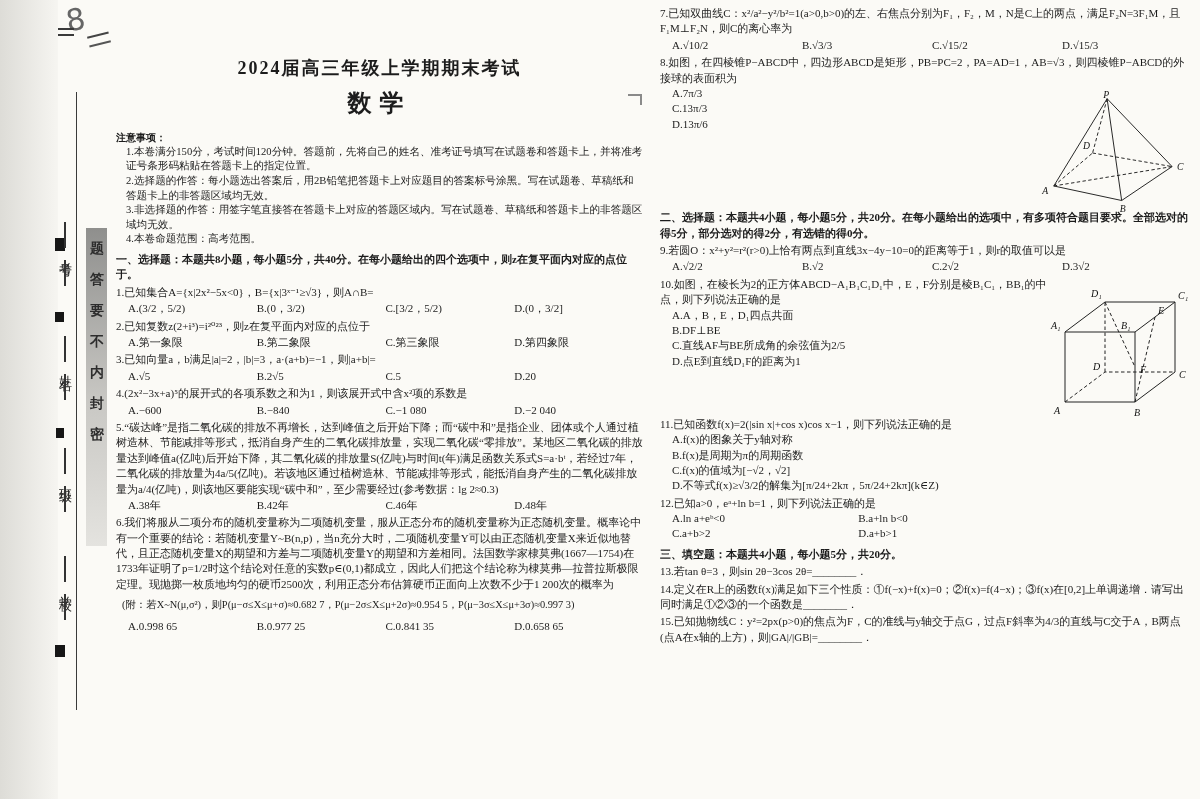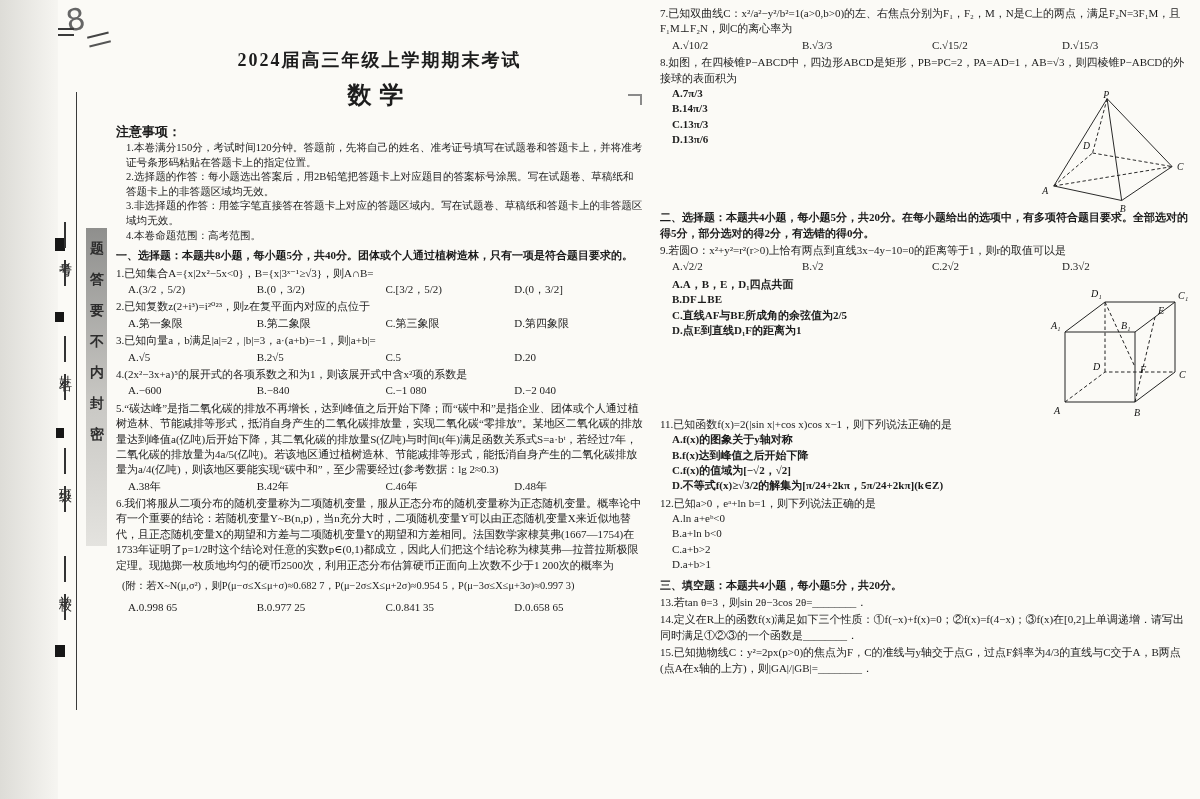--- a/index.html
+++ b/index.html
@@ -26,32 +26,32 @@
   .hand8{position:absolute;left:66px;top:2px;font-size:30px;color:#666;transform:rotate(-10deg);
     font-family:"DejaVu Sans",sans-serif;}
   .scribble{position:absolute;left:88px;top:34px;width:22px;height:7px;border-top:2.5px solid #444;
     border-bottom:2px solid #555;transform:rotate(-14deg);}
   .corner-mark{position:absolute;left:628px;top:94px;width:12px;height:9px;
     border-top:2px solid #8a8a8a;border-right:2px solid #8a8a8a;}
   
   .col{position:absolute;line-height:1.40;font-size:11px;}
   .col-left{left:116px;top:44px;width:527px;}
   .col-right{left:660px;top:4px;width:532px;}
-  .exam-title{font-size:18px;font-weight:bold;text-align:center;letter-spacing:2px;margin:4px 0 6px;}
+  .exam-title{font-size:18px;font-weight:bold;text-align:center;letter-spacing:2px;margin:12px 0 6px;}
   .exam-subject{font-size:24px;font-weight:bold;text-align:center;letter-spacing:8px;margin:0 0 10px;}
-  .notes-header{font-weight:bold;font-size:13px;margin:0;font-family:Liberation Serif, serif;}
+  .notes-header{font-weight:bold;font-size:10px;margin:0;font-family:Liberation Serif, serif;}
   .note{margin:0 0 0 10px;font-size:10.6px;line-height:1.38;}
   .sec{font-weight:bold;margin:5px 0 2px;}
   .q{margin:2px 0;}
   .qt{margin:0;}
   .opts-row{display:flex;margin:1px 0 2px 12px;}
   .opts-row span{flex:1;}
   .opts-stack{margin:0 0 2px 12px;}
-  .opts-stack div{margin:0;font-weight:bold;}
-  .opts-grid{display:grid;grid-template-columns:1fr;margin:0 0 2px 12px;width:70%;}
+  .opts-stack div{margin:0;}
+  .opts-grid{display:grid;grid-template-columns:1fr 1fr;margin:0 0 2px 12px;width:70%;}
   .note-small{font-size:10.4px;margin:6px;}
   .fig{position:absolute;right:2px;}
   .q-rel{position:relative;}
   .fig line,.fig path{stroke:#222;stroke-width:1;fill:none;}
   .fig .dashed{stroke-dasharray:3.5 2.5;}
   .fig text{font-size:10px;font-family:"Liberation Serif",serif;fill:#111;font-style:italic;}
 </style>
 </head>
 <body>
 
@@ -104,21 +104,21 @@
   <div class="col col-left">
     <h1 class="exam-title">2024届高三年级上学期期末考试</h1>
     <h2 class="exam-subject">数学</h2>
 
     <p class="notes-header">注意事项：</p>
     <p class="note">1.本卷满分150分，考试时间120分钟。答题前，先将自己的姓名、准考证号填写在试题卷和答题卡上，并将准考证号条形码粘贴在答题卡上的指定位置。</p>
     <p class="note">2.选择题的作答：每小题选出答案后，用2B铅笔把答题卡上对应题目的答案标号涂黑。写在试题卷、草稿纸和答题卡上的非答题区域均无效。</p>
     <p class="note">3.非选择题的作答：用签字笔直接答在答题卡上对应的答题区域内。写在试题卷、草稿纸和答题卡上的非答题区域均无效。</p>
     <p class="note">4.本卷命题范围：高考范围。</p>
 
-    <p class="sec">一、选择题：本题共8小题，每小题5分，共40分。团体或个人通过植树造林，只有一项是符合题目要求的。</p>
+    <p class="sec">一、选择题：本题共8小题，每小题5分，共40分。在每小题给出的四个选项中，则z在复平面内对应的点位于。</p>
 
     <div class="q">
       <p class="qt">1.已知集合A={x|2x²−5x&lt;0}，B={x|3ˣ⁻¹≥√3}，则A∩B=</p>
       <div class="opts-row">
         <span>A.(3/2，5/2)</span>
         <span>B.(0，3/2)</span>
         <span>C.[3/2，5/2)</span>
         <span>D.(0，3/2]</span>
       </div>
     </div>
@@ -202,39 +202,39 @@
           <path class="dashed" d="M20 100 L142 80"></path>
         </g>
         <text x="71" y="9">P</text>
         <text x="8" y="108">A</text>
         <text x="88" y="127">B</text>
         <text x="147" y="84">C</text>
         <text x="50" y="62">D</text>
       </svg>
       <div class="opts-stack" style="width:300px;">
         <div>A.7π/3</div>
-        <div>B.14π/3</div>
         <div>C.13π/3</div>
         <div>D.13π/6</div>
       </div>
     </div>
 
     <p class="sec">二、选择题：本题共4小题，每小题5分，共20分。在每小题给出的选项中，有多项符合题目要求。全部选对的得5分，部分选对的得2分，有选错的得0分。</p>
 
     <div class="q">
       <p class="qt">9.若圆O：x²+y²=r²(r&gt;0)上恰有两点到直线3x−4y−10=0的距离等于1，则r的取值可以是</p>
       <div class="opts-row">
         <span>A.√2/2</span>
         <span>B.√2</span>
         <span>C.2√2</span>
         <span>D.3√2</span>
       </div>
     </div>
 
     <div class="q q-rel" style="min-height:138px;">
+      <p class="qt" style="width:388px;">10.如图，在棱长为2的正方体ABCD−A₁B₁C₁D₁中，E，F分别是棱B₁C₁，BB₁的中点，则下列说法正确的是</p>
       <svg class="fig" style="top:0px;" width="140" height="145" viewBox="0 0 140 145">
         <g>
           <path d="M15 125 L85 125 L85 55 L15 55 Z"></path>
           <path d="M85 125 L125 95 L125 25 L85 55"></path>
           <path d="M15 55 L55 25 L125 25"></path>
           <path class="dashed" d="M15 125 L55 95 L125 95"></path>
           <path class="dashed" d="M55 95 L55 25"></path>
           <path class="dashed" d="M55 25 L85 90"></path>
           <path class="dashed" d="M85 125 L105 40"></path>
         </g>
@@ -254,21 +254,21 @@
         <div>B.DF⊥BE</div>
         <div>C.直线AF与BE所成角的余弦值为2/5</div>
         <div>D.点E到直线D₁F的距离为1</div>
       </div>
     </div>
 
     <div class="q">
       <p class="qt">11.已知函数f(x)=2(|sin x|+cos x)cos x−1，则下列说法正确的是</p>
       <div class="opts-stack">
         <div>A.f(x)的图象关于y轴对称</div>
-        <div>B.f(x)达到峰值之后开始下降</div>
+        <div>B.f(x)是周期为π的周期函数</div>
         <div>C.f(x)的值域为[−√2，√2]</div>
         <div>D.不等式f(x)≥√3/2的解集为[π/24+2kπ，5π/24+2kπ](k∈Z)</div>
       </div>
     </div>
 
     <div class="q">
       <p class="qt">12.已知a&gt;0，eᵃ+ln b=1，则下列说法正确的是</p>
       <div class="opts-grid">
         <span>A.ln a+eᵇ&lt;0</span>
         <span>B.a+ln b&lt;0</span>

